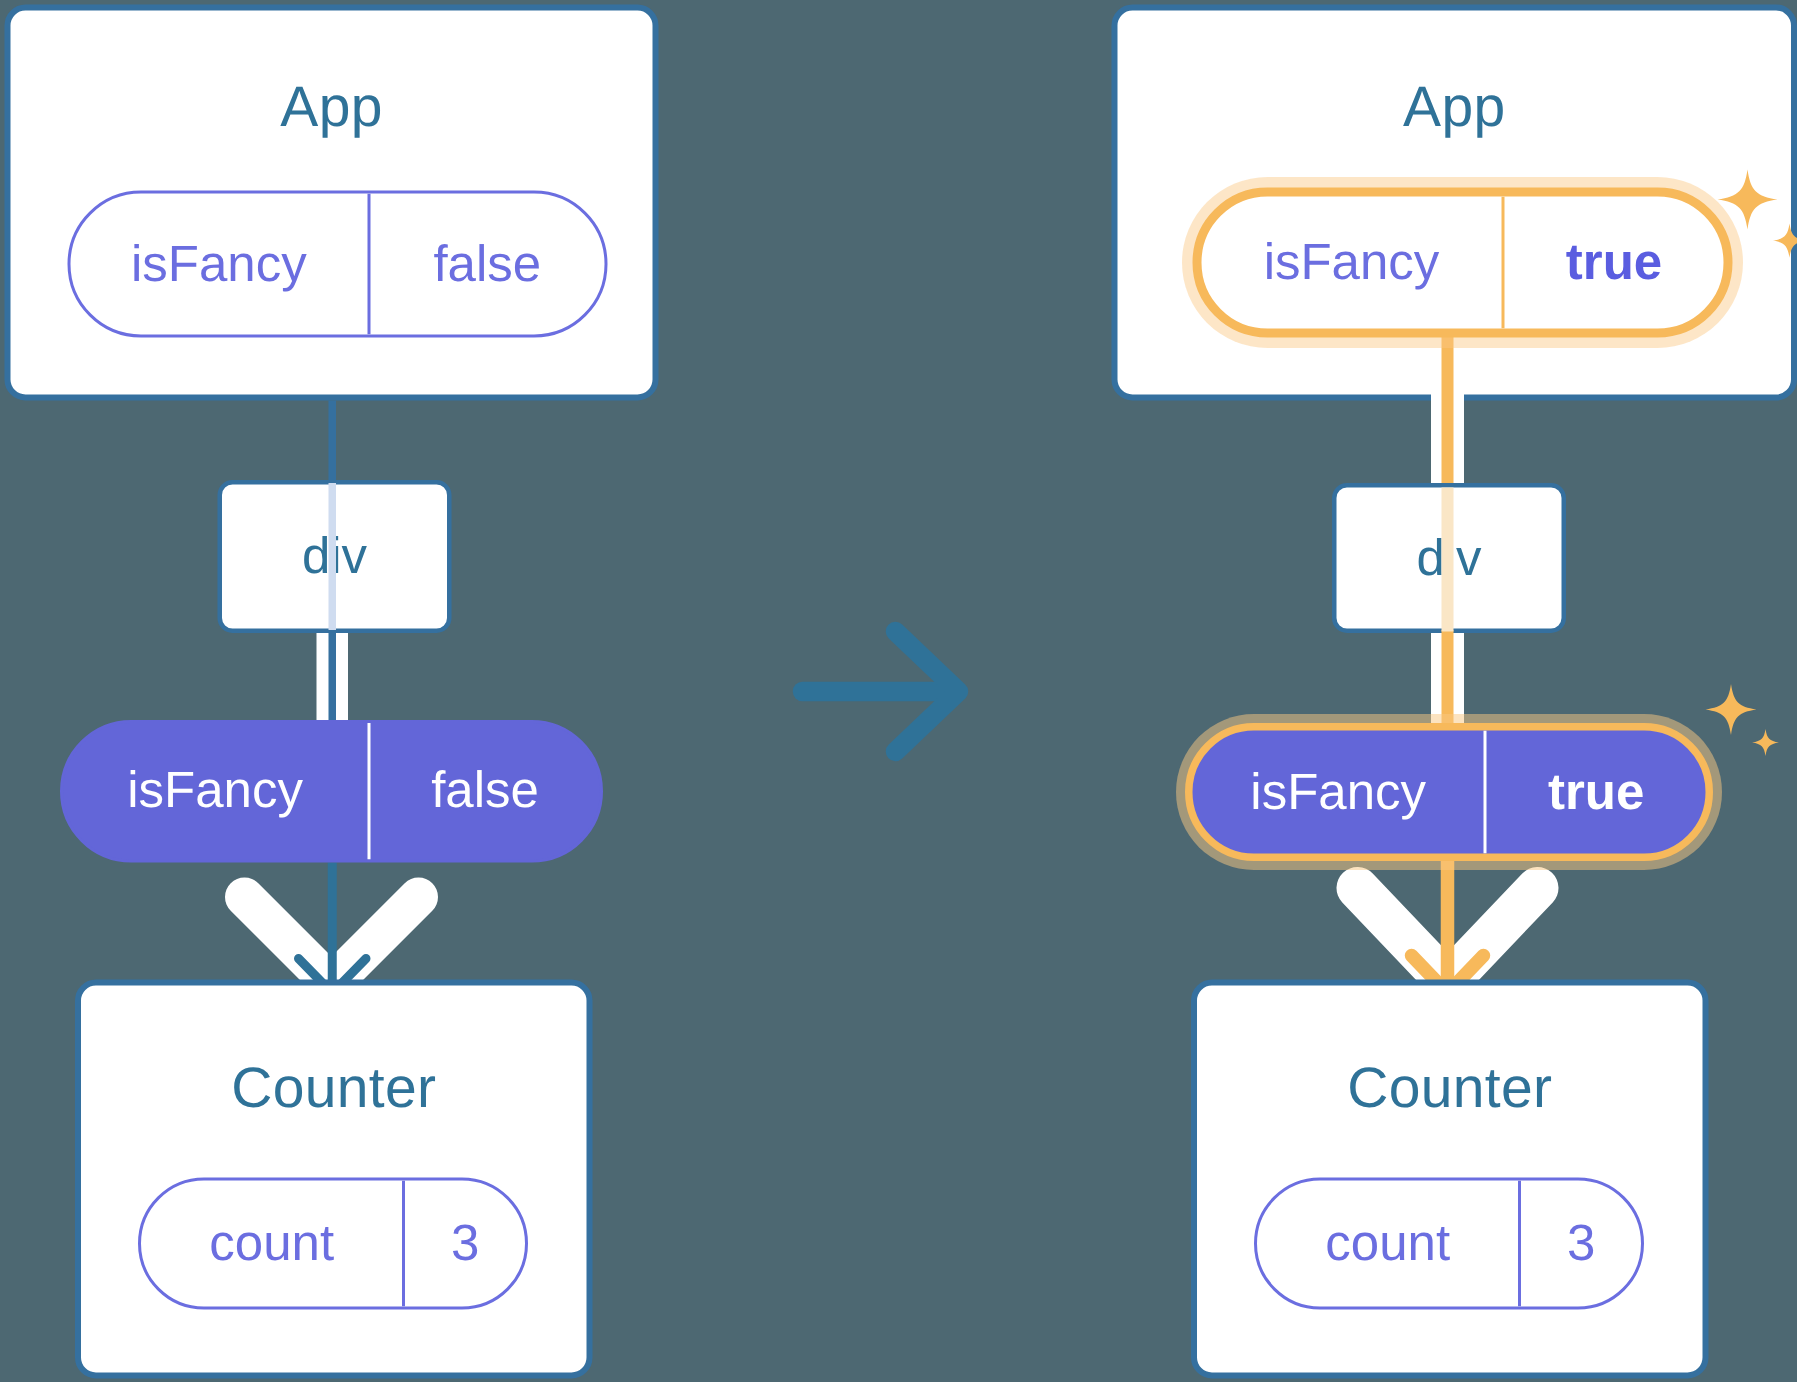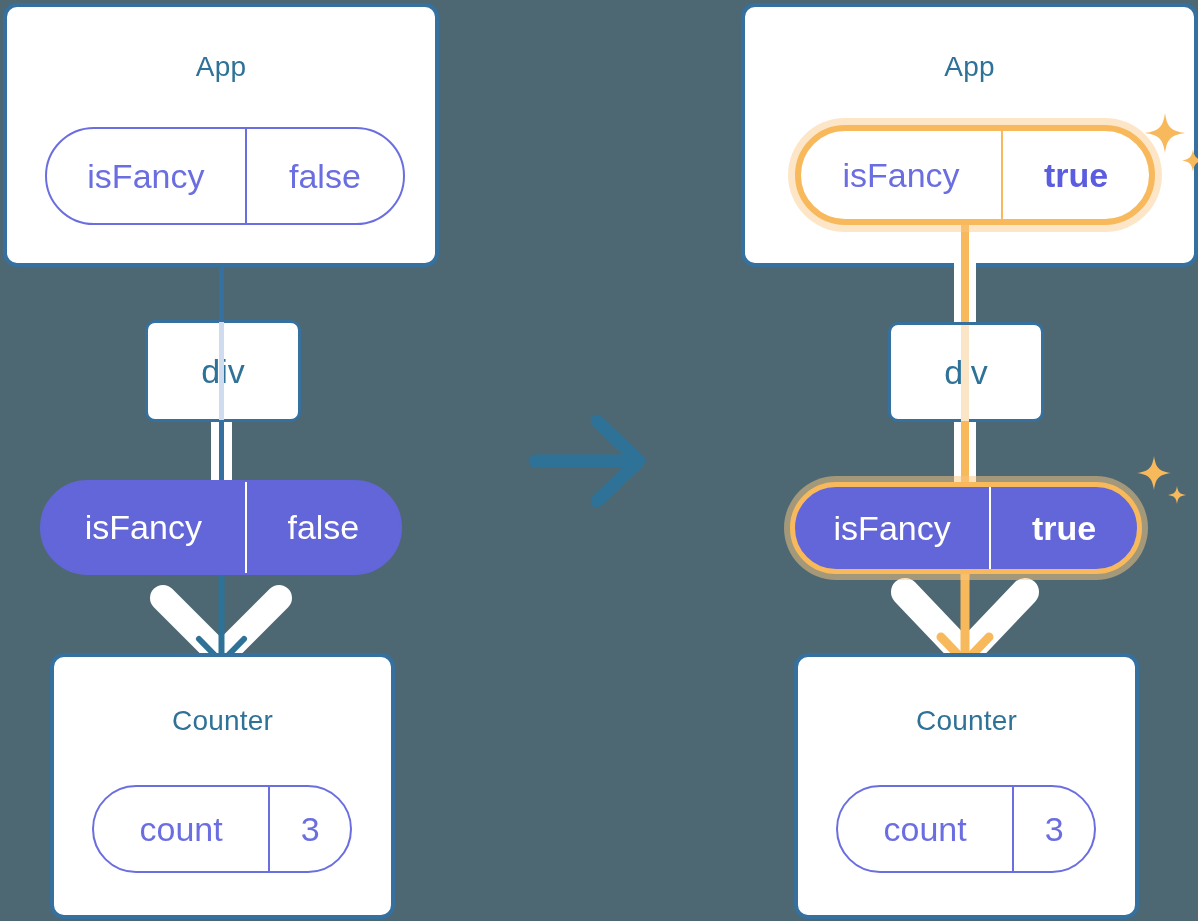--- a/index.html
+++ b/index.html
@@ -18,21 +18,21 @@
     background:#ffffff;
     border:4px solid #35709f;
     border-radius:14px;
     box-sizing:border-box;
   }
   .card-title{
     position:absolute;
     left:0;right:0;
     text-align:center;
     color:#2f7298;
-    font-size:28px;
+    font-size:38px;
     letter-spacing:.2px;
     white-space:nowrap;
   }
 
   
   .pill{
     position:absolute;
     box-sizing:border-box;
     display:flex;
     align-items:stretch;

